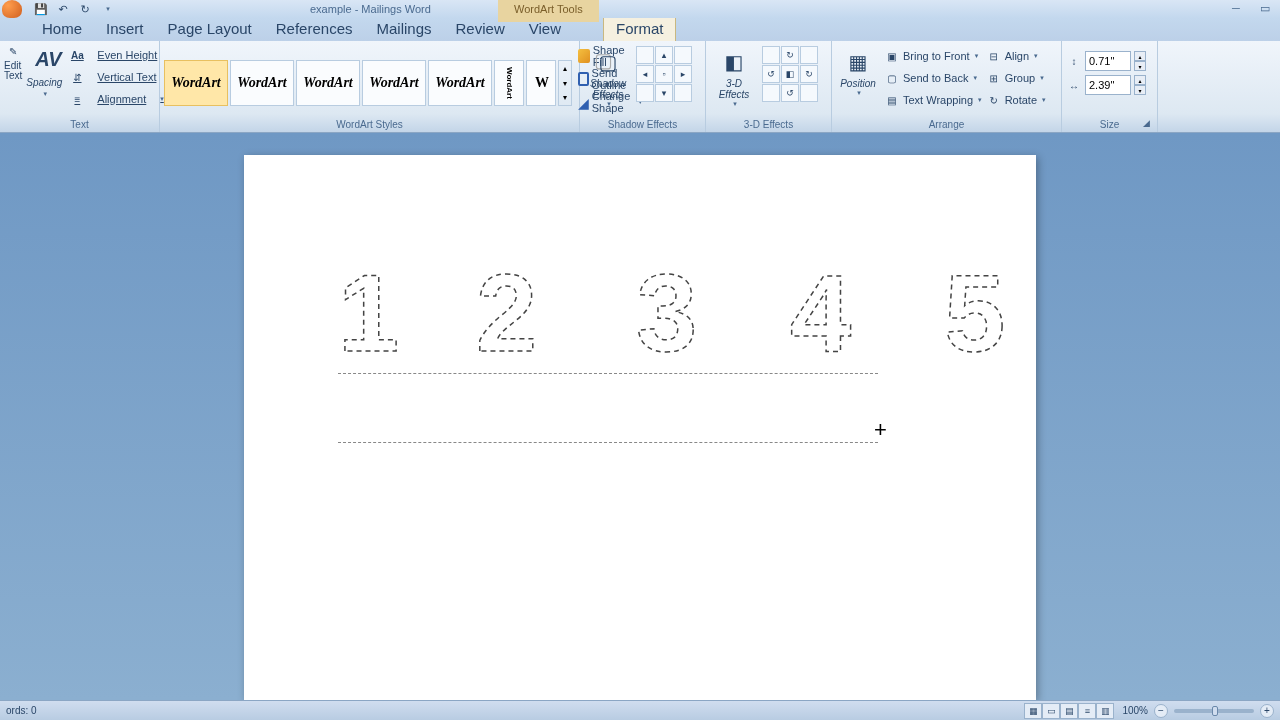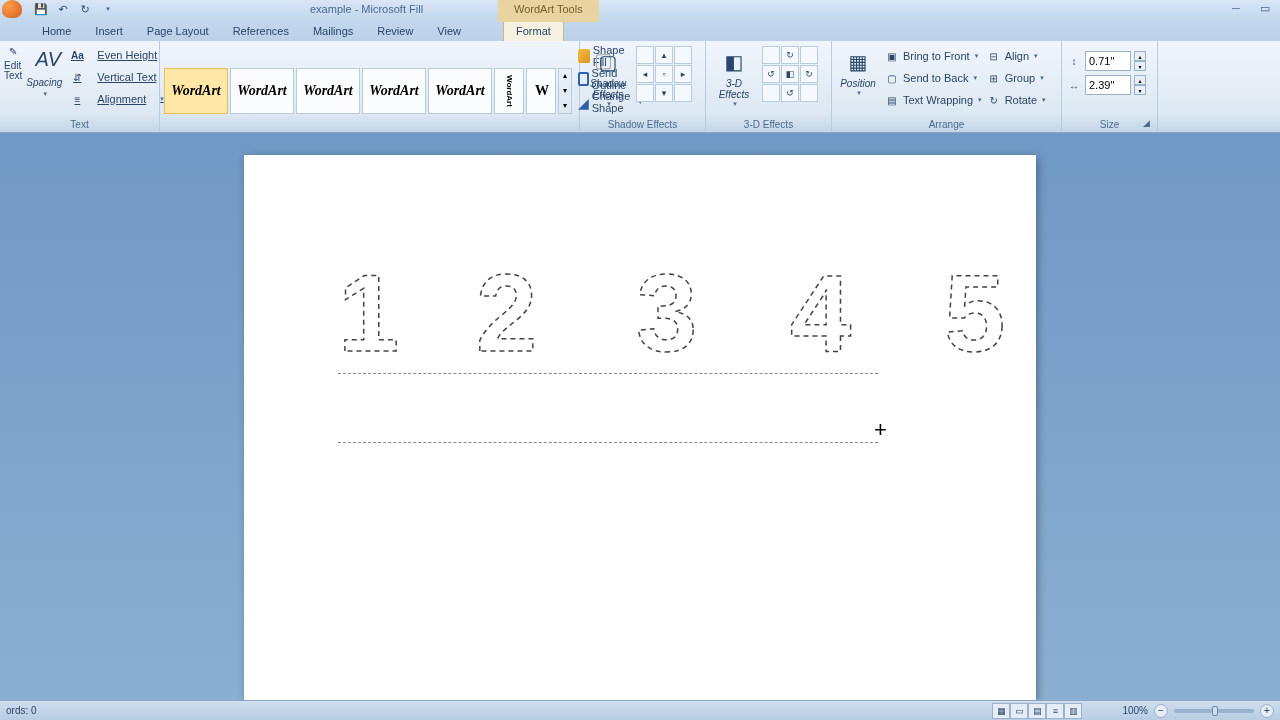--- a/index.html
+++ b/index.html
@@ -11,21 +11,21 @@
 .office-btn { width: 20px; height: 18px; background: radial-gradient(circle at 30% 30%, #ff9d4d, #d06020); border-radius: 50% 50% 40% 40%; margin-right: 6px; }
 .qat-btn { width: 18px; height: 16px; display: flex; align-items: center; justify-content: center; color: #2a4668; font-size: 11px; }
 .title-text { position: absolute; left: 50%; transform: translateX(-50%); color: #4a6a8f; font-size: 11px; }
 .title-text { left: 310px; transform: none; }
 .context-tab { position: absolute; left: 498px; background: #e8d4a0; color: #7a5e2a; padding: 7px 16px; font-size: 11px; border-radius: 3px 3px 0 0; }
 .win-btns { position: absolute; right: 4px; display: flex; gap: 12px; }
 .win-btn { width: 16px; height: 14px; color: #4a6a8f; font-size: 11px; cursor: pointer; }
 
 
 .tab-strip { height: 23px; background: linear-gradient(to bottom, #c3d8ee, #bcd0e8); display: flex; align-items: flex-end; padding-left: 30px; }
-.tab { padding: 4px 12px; color: #2a4668; cursor: pointer; font-size: 11px; }
+.tab { padding: 4px 12px; color: #2a4668; cursor: pointer; font-size: 15px; }
 .tab.context { background: #f5f0e0; border: 1px solid #c9b880; border-bottom: none; border-radius: 3px 3px 0 0; }
 
 
 .ribbon { height: 92px; background: linear-gradient(to bottom, #f0f5fb, #dde8f2 80%, #c3d5e8); display: flex; border-bottom: 1px solid #8ba6c4; }
 .ribbon-group { border-right: 1px solid #b8cce0; display: flex; flex-direction: column; padding: 2px 4px 0 4px; position: relative; }
 .group-label { text-align: center; color: #4a6a8f; font-size: 10px; padding: 2px 0; margin-top: auto; }
 .group-content { display: flex; gap: 2px; flex: 1; }
 
 
 .text-group { width: 160px; }
@@ -84,21 +84,21 @@
 
 
 .letters-box { position: absolute; top: 218px; left: 94px; width: 540px; height: 70px; border-top: 1px dashed #888; border-bottom: 1px dashed #888; }
 .letters-sel { position: absolute; top: 220px; left: 94px; width: 224px; height: 70px; border: 1px dotted #3a6cb0; }
 .letters { font-family: Arial, sans-serif; }
 .letters svg { height: 66px; }
 .letters svg text { font-family: Arial, sans-serif; font-size: 58px; font-weight: bold; fill: none; stroke: #555; stroke-width: 1; stroke-dasharray: 2 2; letter-spacing: 4px; }
 .cursor-plus { position: absolute; top: 262px; left: 630px; font-size: 22px; color: #000; font-weight: 300; }
 
 
-.status-bar { height: 20px; background: linear-gradient(to bottom, #d0ddef, #b8cce2); display: flex; align-items: center; padding: 0 6px; color: #2a4668; font-size: 10px; border-top: 1px solid #8ba6c4; gap: 32px; }
+.status-bar { height: 20px; background: linear-gradient(to bottom, #d0ddef, #b8cce2); display: flex; align-items: center; padding: 0 6px; color: #2a4668; font-size: 10px; border-top: 1px solid #8ba6c4; }
 .status-left { flex: 1; }
 .status-views { display: flex; gap: 0; }
 .view-btn { width: 18px; height: 16px; border: 1px solid #9ab2cc; background: #e4ecf6; display: flex; align-items: center; justify-content: center; font-size: 9px; cursor: pointer; }
 .zoom-ctrl { display: flex; align-items: center; gap: 6px; margin-left: 8px; }
 .zoom-slider { width: 80px; height: 4px; background: #9ab2cc; position: relative; border-radius: 2px; }
 .zoom-thumb { position: absolute; left: 38px; top: -3px; width: 6px; height: 10px; background: #d0ddef; border: 1px solid #6a88aa; border-radius: 2px; }
 .zoom-btn { width: 14px; height: 14px; border: 1px solid #9ab2cc; border-radius: 50%; background: #e4ecf6; display: flex; align-items: center; justify-content: center; font-size: 10px; cursor: pointer; }
 
 .paint-icon { width: 14px; height: 14px; background: linear-gradient(135deg, #f5c040, #e09020); border-radius: 2px; }
 .outline-icon { width: 14px; height: 14px; border: 2px solid #3060b0; border-radius: 2px; }
@@ -110,21 +110,21 @@
 <div class="title-bar">
   <div class="qat">
     <div class="office-btn"></div>
     <div class="qat-btn">💾</div>
     <div class="qat-btn">↶</div>
     <div class="qat-btn">↻</div>
     <div class="qat-btn">
         <span class="dropdown-arrow">▾</span>
       </div>
   </div>
-  <div class="title-text">example - Microsoft Fill</div>
+  <div class="title-text">example - Mailings Word</div>
   <div class="context-tab">WordArt Tools</div>
   <div class="win-btns">
     <div class="win-btn">─</div>
     <div class="win-btn">▭</div>
   </div>
 </div>
 
 <div class="tab-strip">
   <div class="tab">Home</div>
   <div class="tab">Insert</div>
@@ -139,21 +139,21 @@
 
 <div class="ribbon">
 
   <div class="ribbon-group text-group">
     <div class="group-content">
       <div class="edit-col">
         <span class="small-icon">✎</span>
         <span style="font-size:10px;color:#2a4668;line-height:1;">Edit<br>Text</span>
       </div>
       <div class="spacing-col">
-        <span class="big-icon" style="font-style:italic;font-weight:normal;margin-left:8px;">AV</span>
+        <span class="big-icon" style="font-style:italic;font-weight:bold;margin-left:8px;">AV</span>
         <span class="effect-label">Spacing</span>
         <span class="dropdown-arrow">▾</span>
       </div>
       <div class="text-opts">
         <div class="text-opt">
           <span class="small-icon" style="font-weight:bold;">Aa</span>
           <span>Even Height</span>
         </div>
         <div class="text-opt">
           <span class="small-icon">⇵</span>
@@ -198,20 +198,21 @@
           <span>Send Outline</span>
           <span class="dropdown-arrow">▾</span>
         </div>
         <div class="shape-opt">
           <span class="change-icon">◢</span>
           <span>Change Shape</span>
           <span class="dropdown-arrow">▾</span>
         </div>
       </div>
     </div>
+    <div class="group-label">WordArt Styles</div>
   </div>
 
   <div class="ribbon-group effects-group">
     <div class="effects-content">
       <div class="effect-main">
         <div class="big-icon" style="position:relative;">
             <span style="position:absolute;left:2px;top:2px;color:#aaa;">▢</span>
             <span style="position:relative;">▢</span>
           </div>
         <span class="effect-label">Shadow Effects</span>

